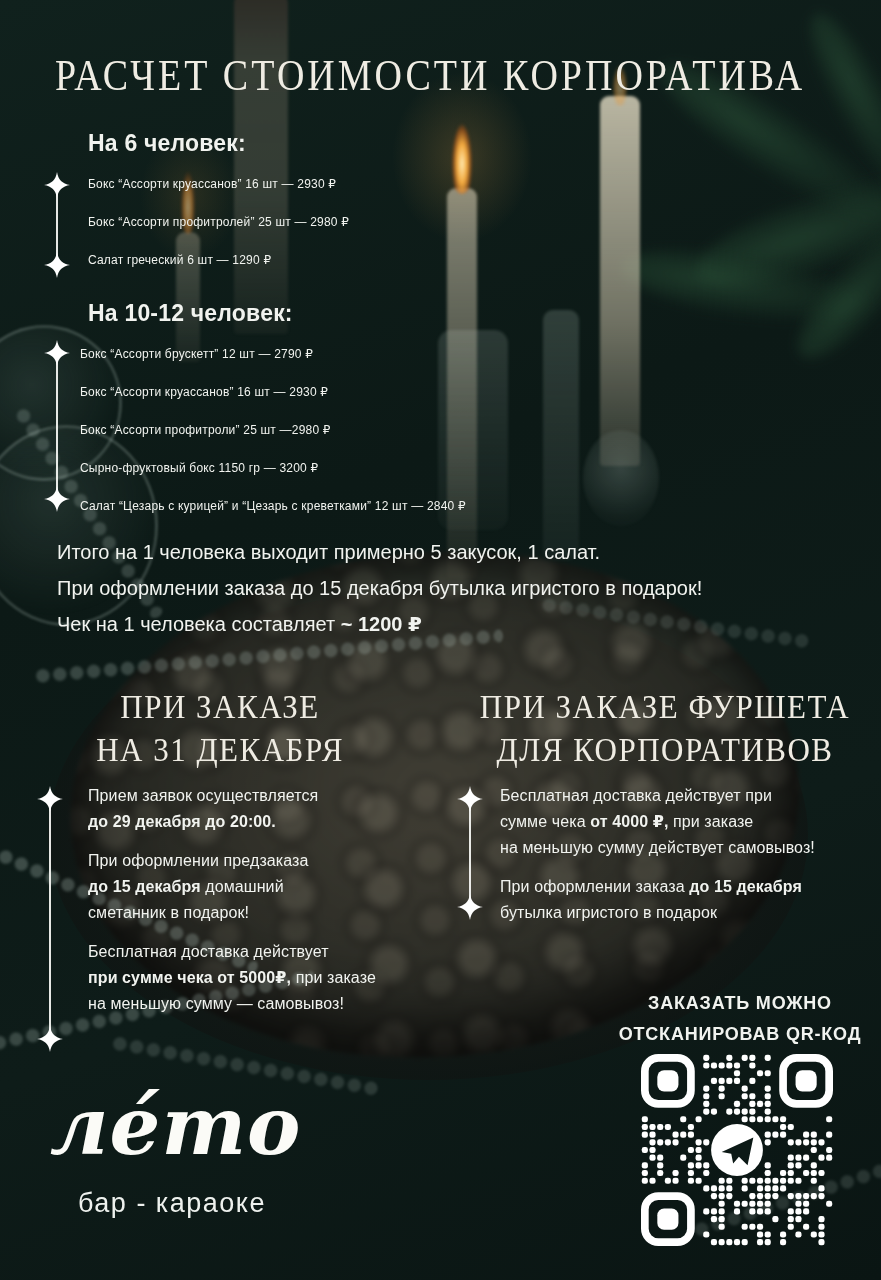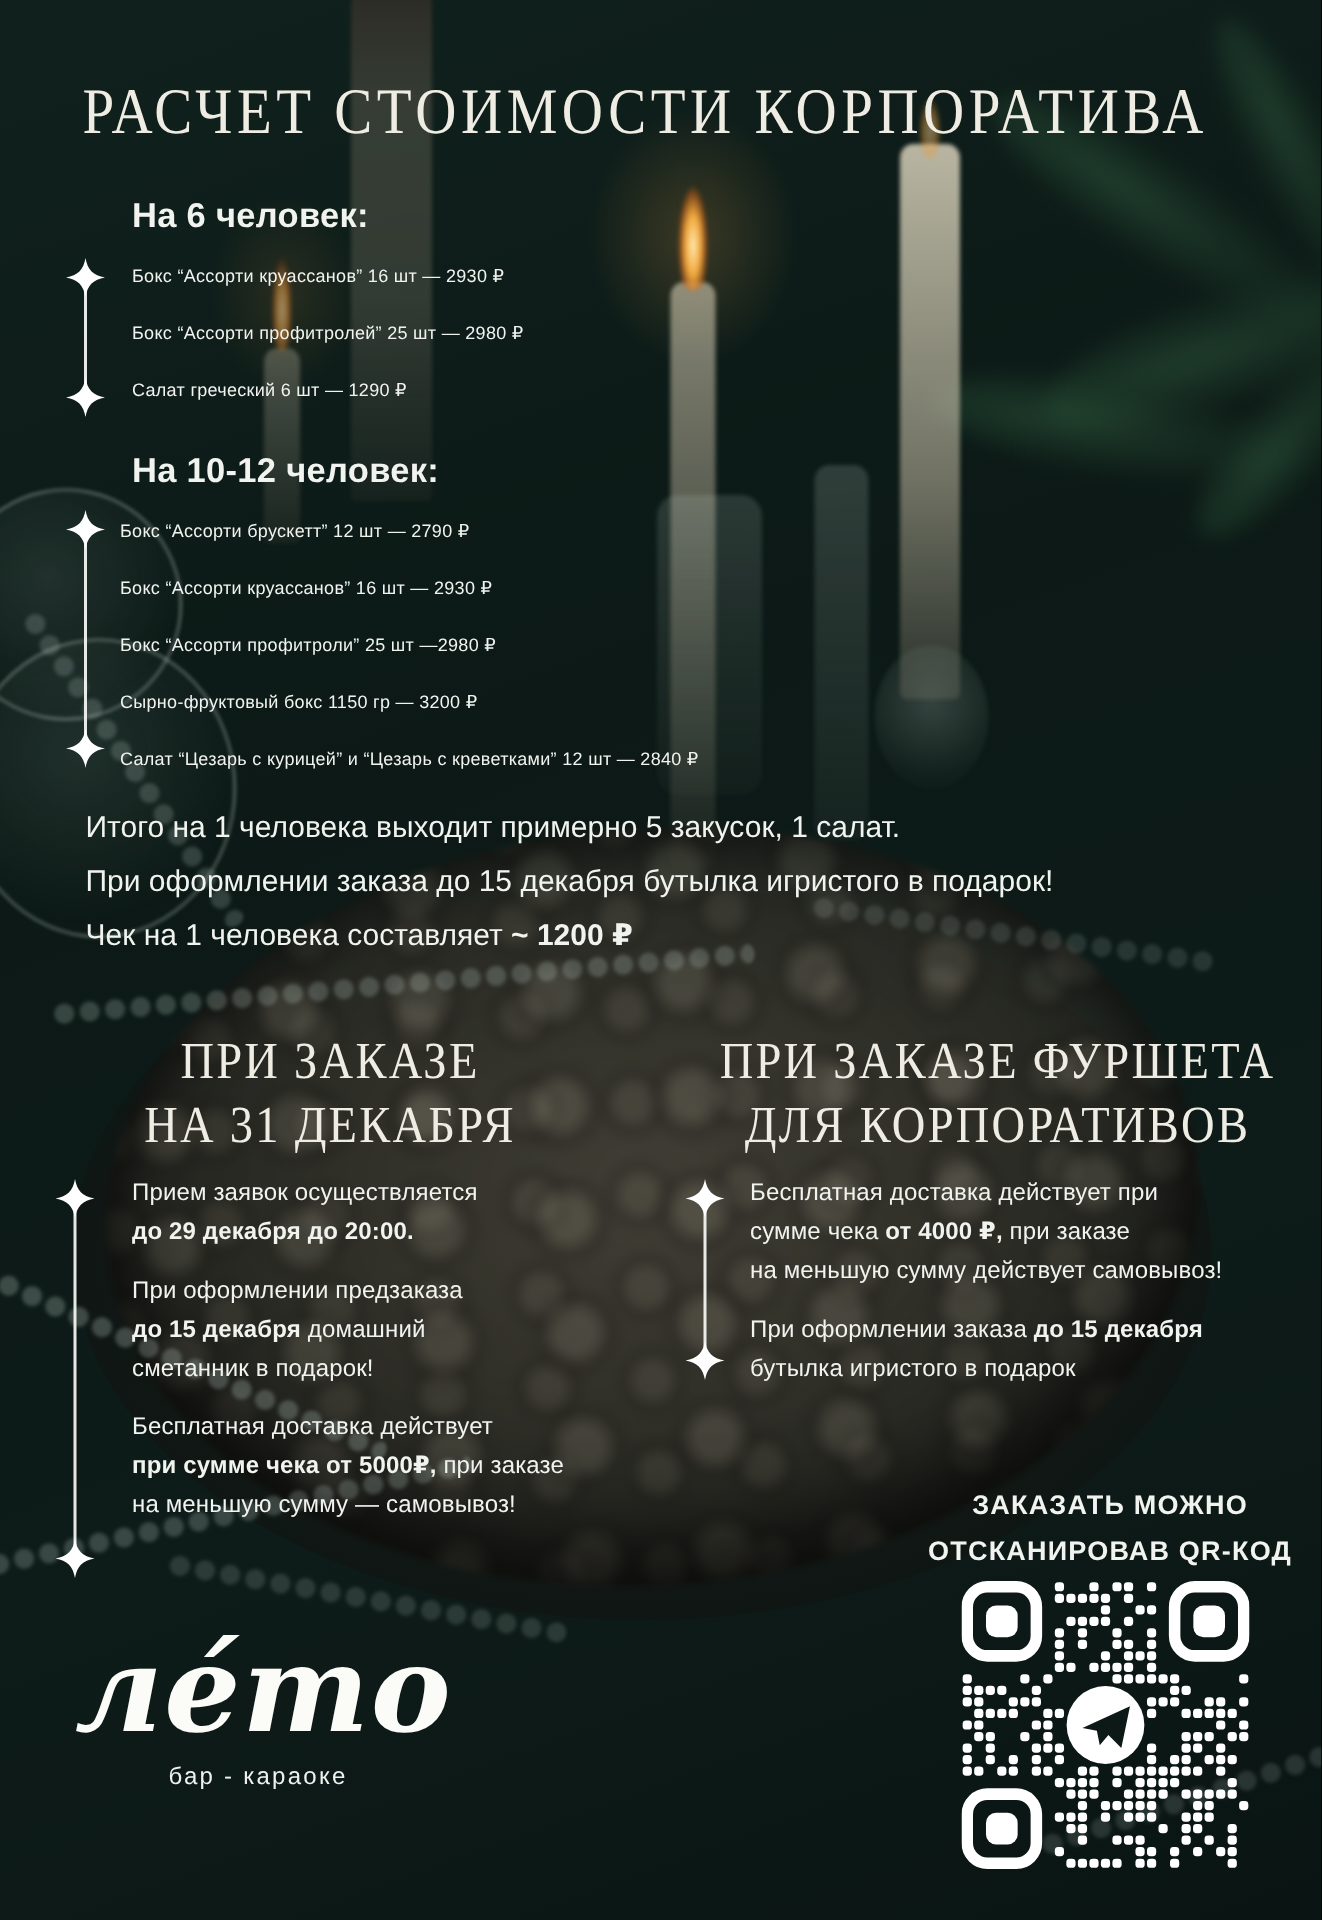--- a/index.html
+++ b/index.html
@@ -98,21 +98,21 @@
   .sl2{left:44px;top:340px;height:172px;}
   .sl3{left:37px;top:786px;height:266px;}
   .sl4{left:457px;top:786px;height:134px;}
   
   .qr-caption{position:absolute;left:595px;top:988px;width:290px;text-align:center;
     font-weight:700;font-size:18px;line-height:31px;letter-spacing:.8px;}
   .qr-box{position:absolute;left:641px;top:1054px;width:192px;height:192px;}
   .logo{position:absolute;left:50px;top:1078px;width:244px;text-align:center;}
   .logo-name{font-family:"DejaVu Serif","Liberation Serif",serif;font-style:italic;font-weight:700;
     font-size:80px;line-height:96px;color:#fbfbf7;letter-spacing:1px;}
-  .logo-sub{font-size:16px;letter-spacing:1.5px;margin-top:2px;color:#eef1ee;}
+  .logo-sub{font-size:27px;letter-spacing:1.5px;margin-top:14px;color:#eef1ee;}
 </style>
 </head>
 <body>
 
 <div class="poster">
 
   <div class="bg">
     <div class="streaks"></div>
     <div class="leaf l1"></div>
     <div class="leaf l2"></div>

